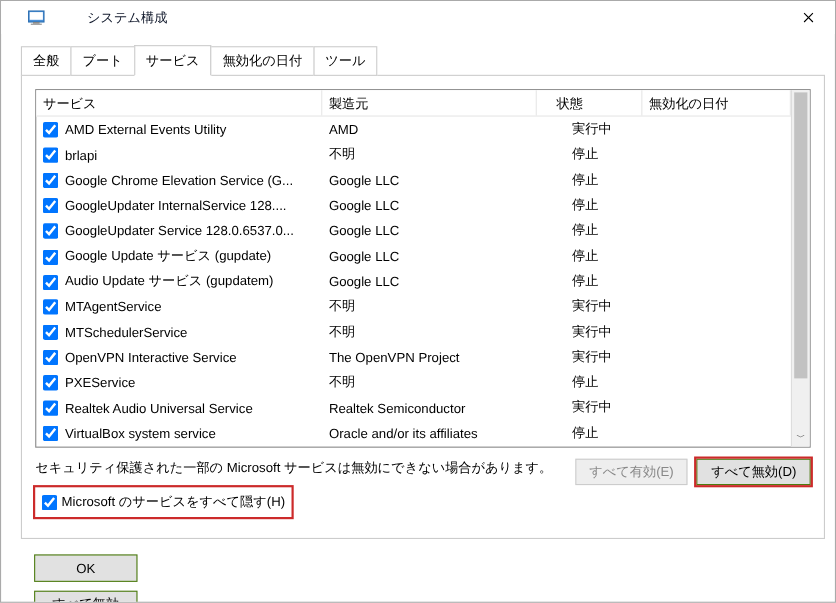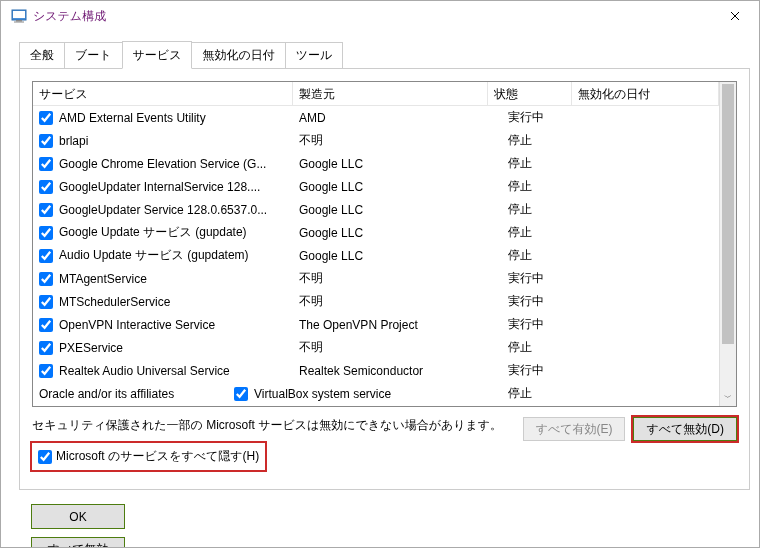--- a/index.html
+++ b/index.html
@@ -9,24 +9,25 @@
   background: #fff;
   width: 760px;
   height: 548px;
   overflow: hidden;
   border: 1px solid #aaa;
 }
 .titlebar {
   height: 30px;
   display: flex;
   align-items: center;
-  padding: 0 2px 0 10px;
-  font-size: 12px;
-  color: #701a75;
-  background: #fff;
+  padding: 0 2px 0 24px;
+  font-size: 12px;
+  color: #0f172a;
+  background: #fff;
+  gap: 32px;
 }
 .titlebar .icon {
   width: 16px; height: 16px;
   margin-right: 6px;
   display: inline-flex; align-items: center; justify-content: center;
 }
 .title-text { flex: 1; }
 .close-btn {
   width: 45px; height: 28px;
   display: flex; align-items: center; justify-content: center;
@@ -78,40 +79,40 @@
   height: 24px;
 }
 .header-cell {
   padding: 4px 6px;
   font-size: 12px;
   border-right: 1px solid #e6e6e6;
   text-align: left;
 }
 .col-service { width: 260px; }
 .col-maker { width: 195px; }
-.col-state { width: 84px; }
+.col-state { width: 84px; margin-left: 12px; }
 .col-date { flex: 1; }
 .list-body {
   overflow: hidden;
 }
 .list-row {
   display: flex;
   height: 23px;
   align-items: center;
 }
 .cell {
   padding: 2px 6px;
   font-size: 12px;
   white-space: nowrap;
   overflow: hidden;
   text-overflow: ellipsis;
 }
 .cell.col-service {
   display: flex;
-  align-items: center;
+  align-items: flex-end;
   gap: 4px;
 }
 .cell.col-service input[type=checkbox] {
   margin: 0 2px 0 0;
   width: 14px; height: 14px;
 }
 .cell.col-state { padding-left: 20px; }
 .scrollbar {
   width: 17px;
   background: #f0f0f0;
@@ -319,25 +320,25 @@
             <div class="list-row">
               <div class="cell col-service">
                 <input type="checkbox" checked="" style="">
                 <span>Realtek Audio Universal Service</span>
               </div>
               <div class="cell col-maker">Realtek Semiconductor</div>
               <div class="cell col-state">実行中</div>
               <div class="cell col-date"></div>
             </div>
             <div class="list-row">
+              <div class="cell col-service">
+                <input type="checkbox" checked="" style="">
+                <span>VirtualBox system service</span>
+              </div>
               <div class="cell col-maker">Oracle and/or its affiliates</div>
-              <div class="cell col-service">
-                <input type="checkbox" checked="" style="">
-                <span>VirtualBox system service</span>
-              </div>
               <div class="cell col-state">停止</div>
               <div class="cell col-date"></div>
             </div>
           </div>
       </div>
       <div class="scrollbar">
 
         <div class="scroll-thumb"></div>
         <div class="scroll-arrow down">﹀</div>
       </div>

